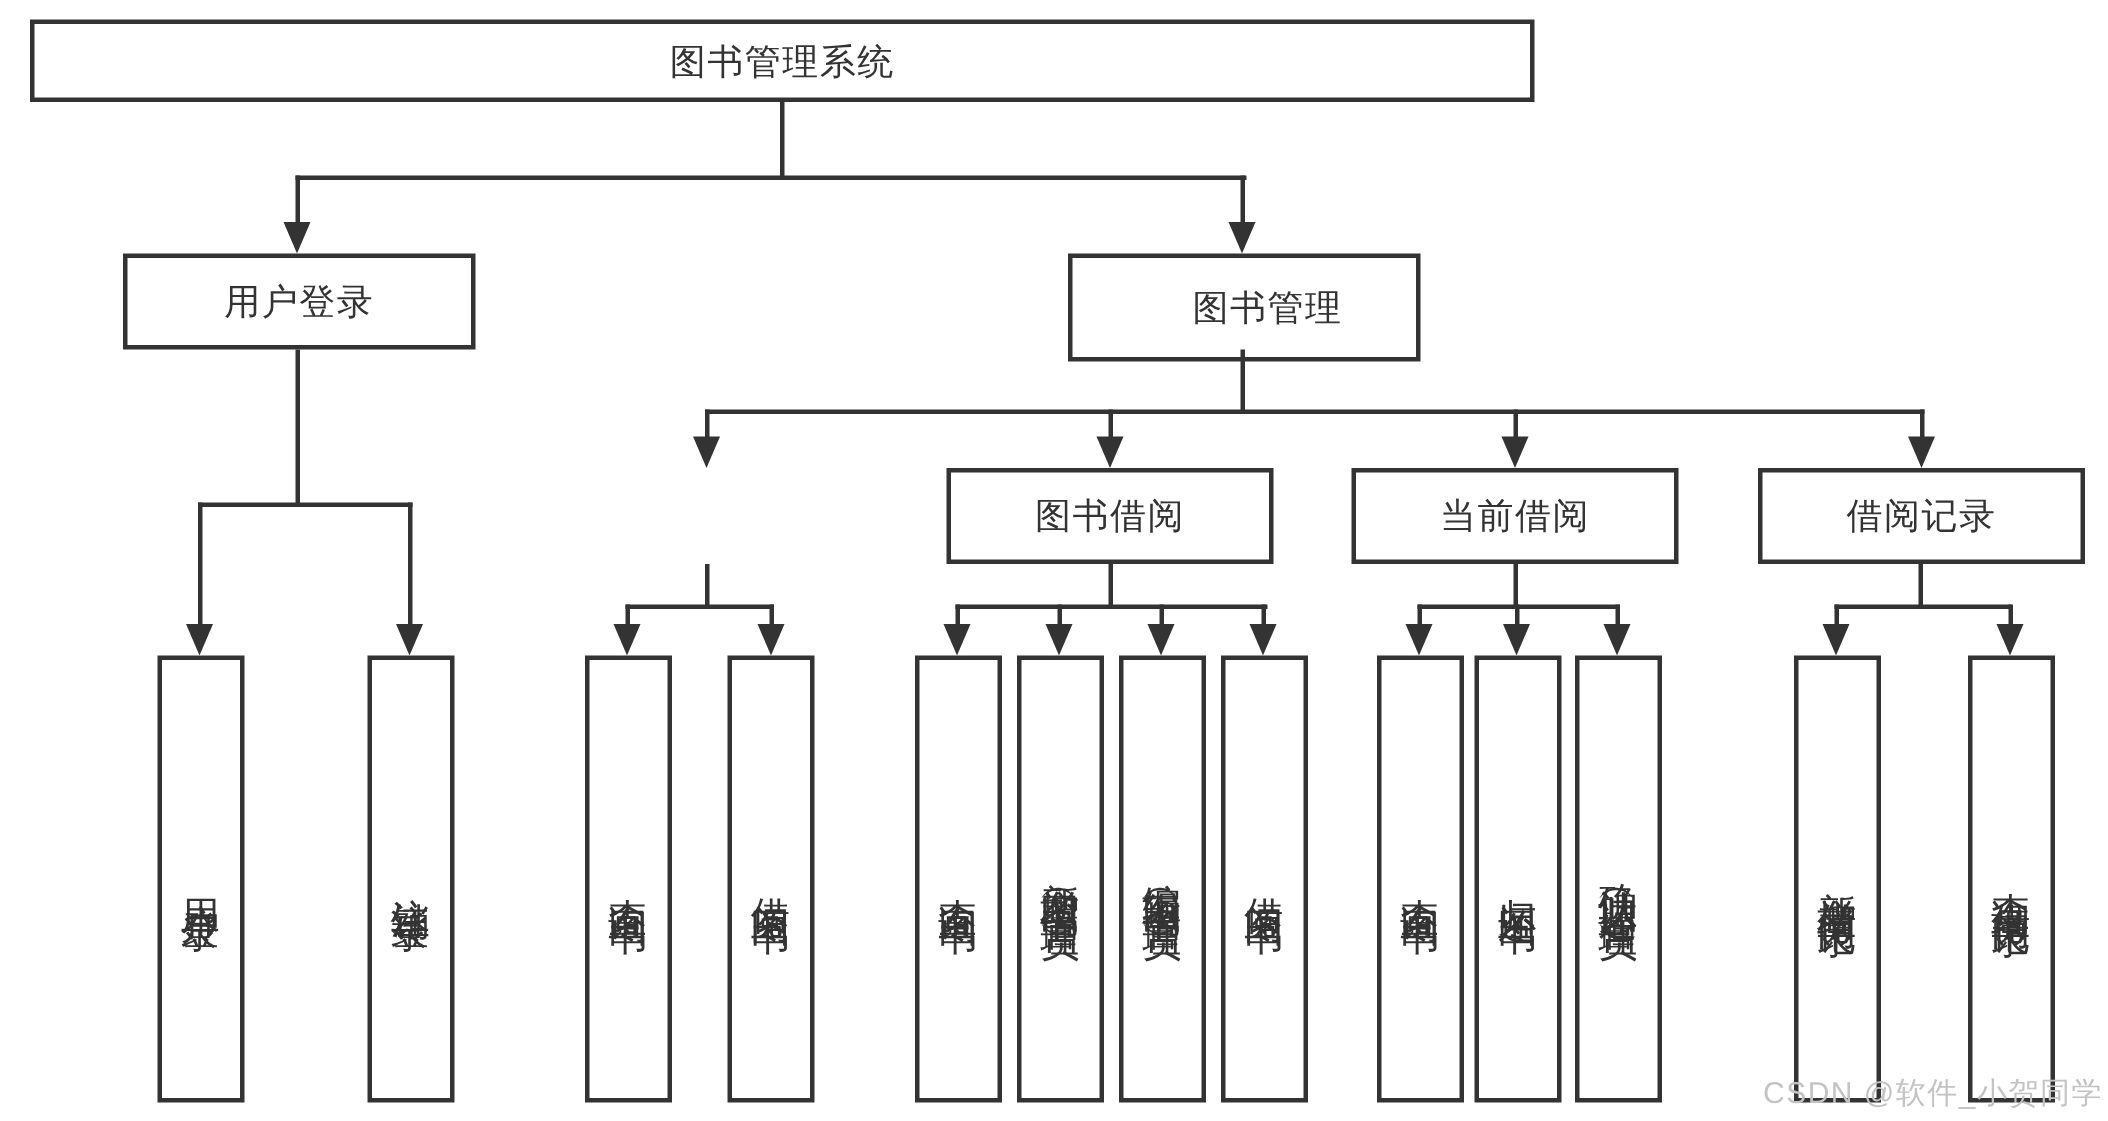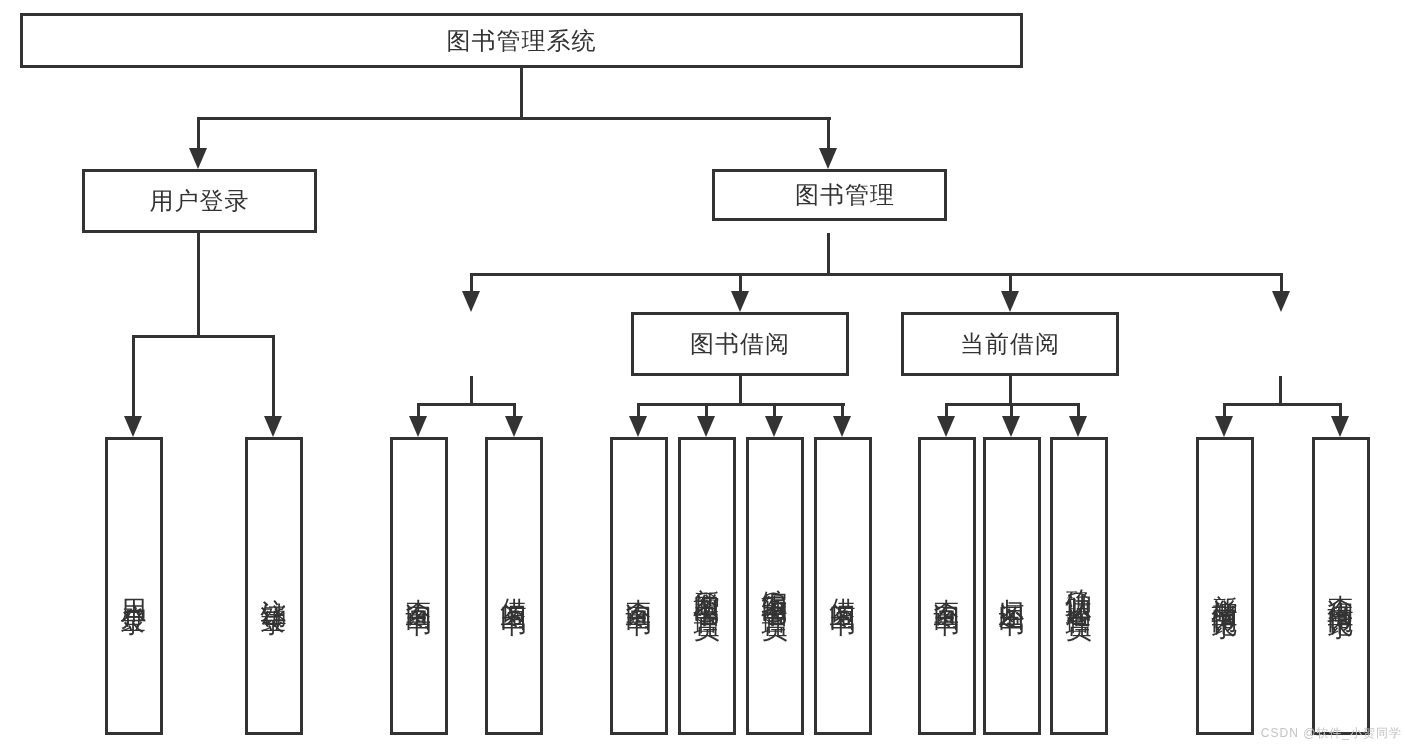--- a/index.html
+++ b/index.html
@@ -54,21 +54,21 @@
     width: 0;
     height: 0;
     border-left: 9px solid transparent;
     border-right: 9px solid transparent;
     border-top: 21px solid #333333;
   }
   #watermark {
     position: absolute;
     right: 3px;
     bottom: 5px;
-    font-size: 12px;
+    font-size: 20px;
     color: #c3c3c3;
     z-index: 10;
     white-space: nowrap;
     letter-spacing: 1px;
   }
 </style>
 </head>
 <body>
 
 <div id="stage">
@@ -76,21 +76,21 @@
   <div class="box box-h" style="left:20px; top:13px; width:1003px; height:55px;">图书管理系统</div>
 
   <div class="vl" style="left:520px; top:68px;  height:52px;"></div>
   <div class="hl" style="left:197px; top:117px; width:634px;"></div>
   <div class="vl" style="left:197px; top:117px; height:34px;"></div>
   <div class="ar" style="left:189px; top:148px;"></div>
   <div class="vl" style="left:827px; top:117px; height:34px;"></div>
   <div class="ar" style="left:819px; top:148px;"></div>
 
   <div class="box box-h" style="left:82px; top:169px; width:235px; height:64px;">用户登录</div>
-  <div class="box box-h" style="left:712px; top:169px; width:235px; height:52px;padding-left:31px;">图书管理</div>
+  <div class="box box-h" style="left:712px; top:169px; width:235px; height:72px;padding-left:31px;">图书管理</div>
 
   <div class="vl" style="left:197px; top:233px; height:105px;"></div>
   <div class="hl" style="left:132px; top:335px; width:143px;"></div>
   <div class="vl" style="left:132px; top:335px; height:83px;"></div>
   <div class="ar" style="left:124px; top:416px;"></div>
   <div class="vl" style="left:272px; top:335px; height:83px;"></div>
   <div class="ar" style="left:264px; top:416px;"></div>
 
   <div class="vl" style="left:827px; top:233px; height:43px;"></div>
   <div class="hl" style="left:470px; top:273px; width:813px;"></div>
@@ -98,20 +98,21 @@
   <div class="ar" style="left:462px;  top:291px;"></div>
   <div class="vl" style="left:739px;  top:273px; height:20px;"></div>
   <div class="ar" style="left:731px;  top:291px;"></div>
   <div class="vl" style="left:1009px; top:273px; height:20px;"></div>
   <div class="ar" style="left:1001px; top:291px;"></div>
   <div class="vl" style="left:1280px; top:273px; height:20px;"></div>
   <div class="ar" style="left:1272px; top:291px;"></div>
 
   <div class="box box-h" style="left:901px;  top:312px; width:218px; height:64px;">当前借阅</div>
   <div class="box box-h" style="left:631px;  top:312px; width:218px; height:64px;">图书借阅</div>
+  <div class="box box-h" style="left:1172px; top:312px; width:218px; height:64px;">借阅记录</div>
 
   <div class="vl" style="left:470px; top:376px; height:30px;"></div>
   <div class="hl" style="left:417px; top:403px; width:99px;"></div>
   <div class="vl" style="left:417px; top:403px; height:15px;"></div>
   <div class="ar" style="left:409px; top:416px;"></div>
   <div class="vl" style="left:513px; top:403px; height:15px;"></div>
   <div class="ar" style="left:505px; top:416px;"></div>
 
   <div class="vl" style="left:739px; top:376px; height:30px;"></div>
   <div class="hl" style="left:637px; top:403px; width:208px;"></div>

